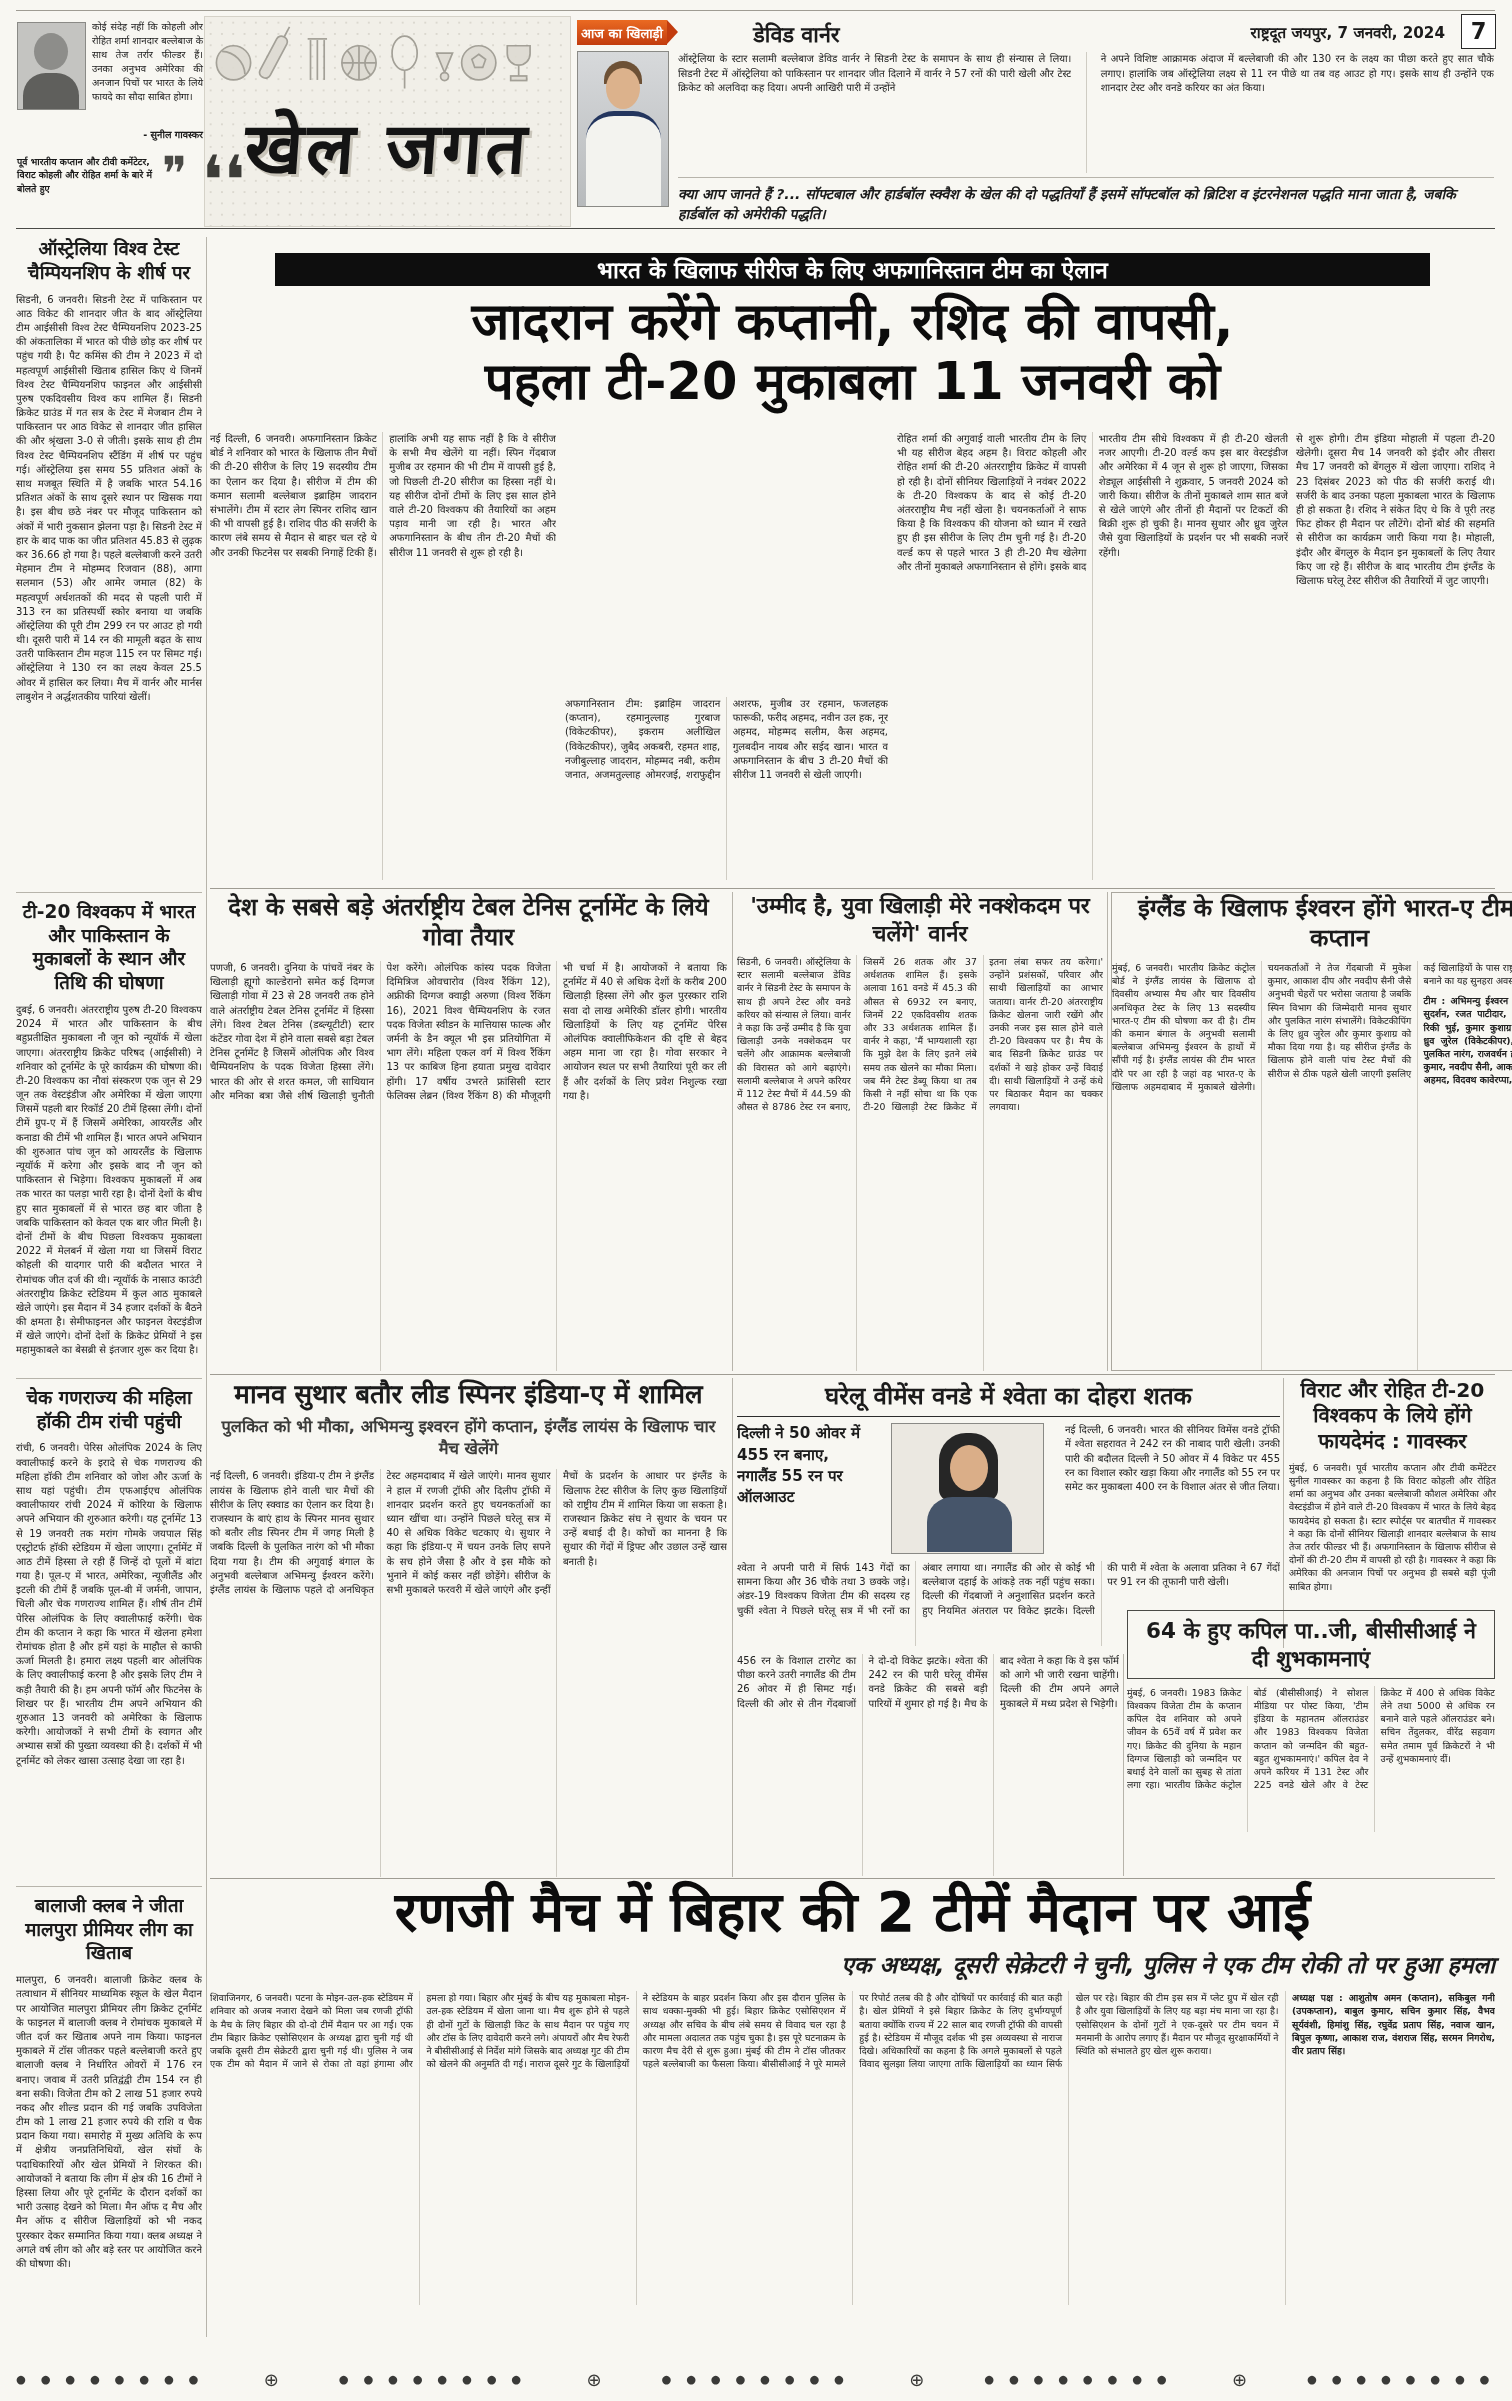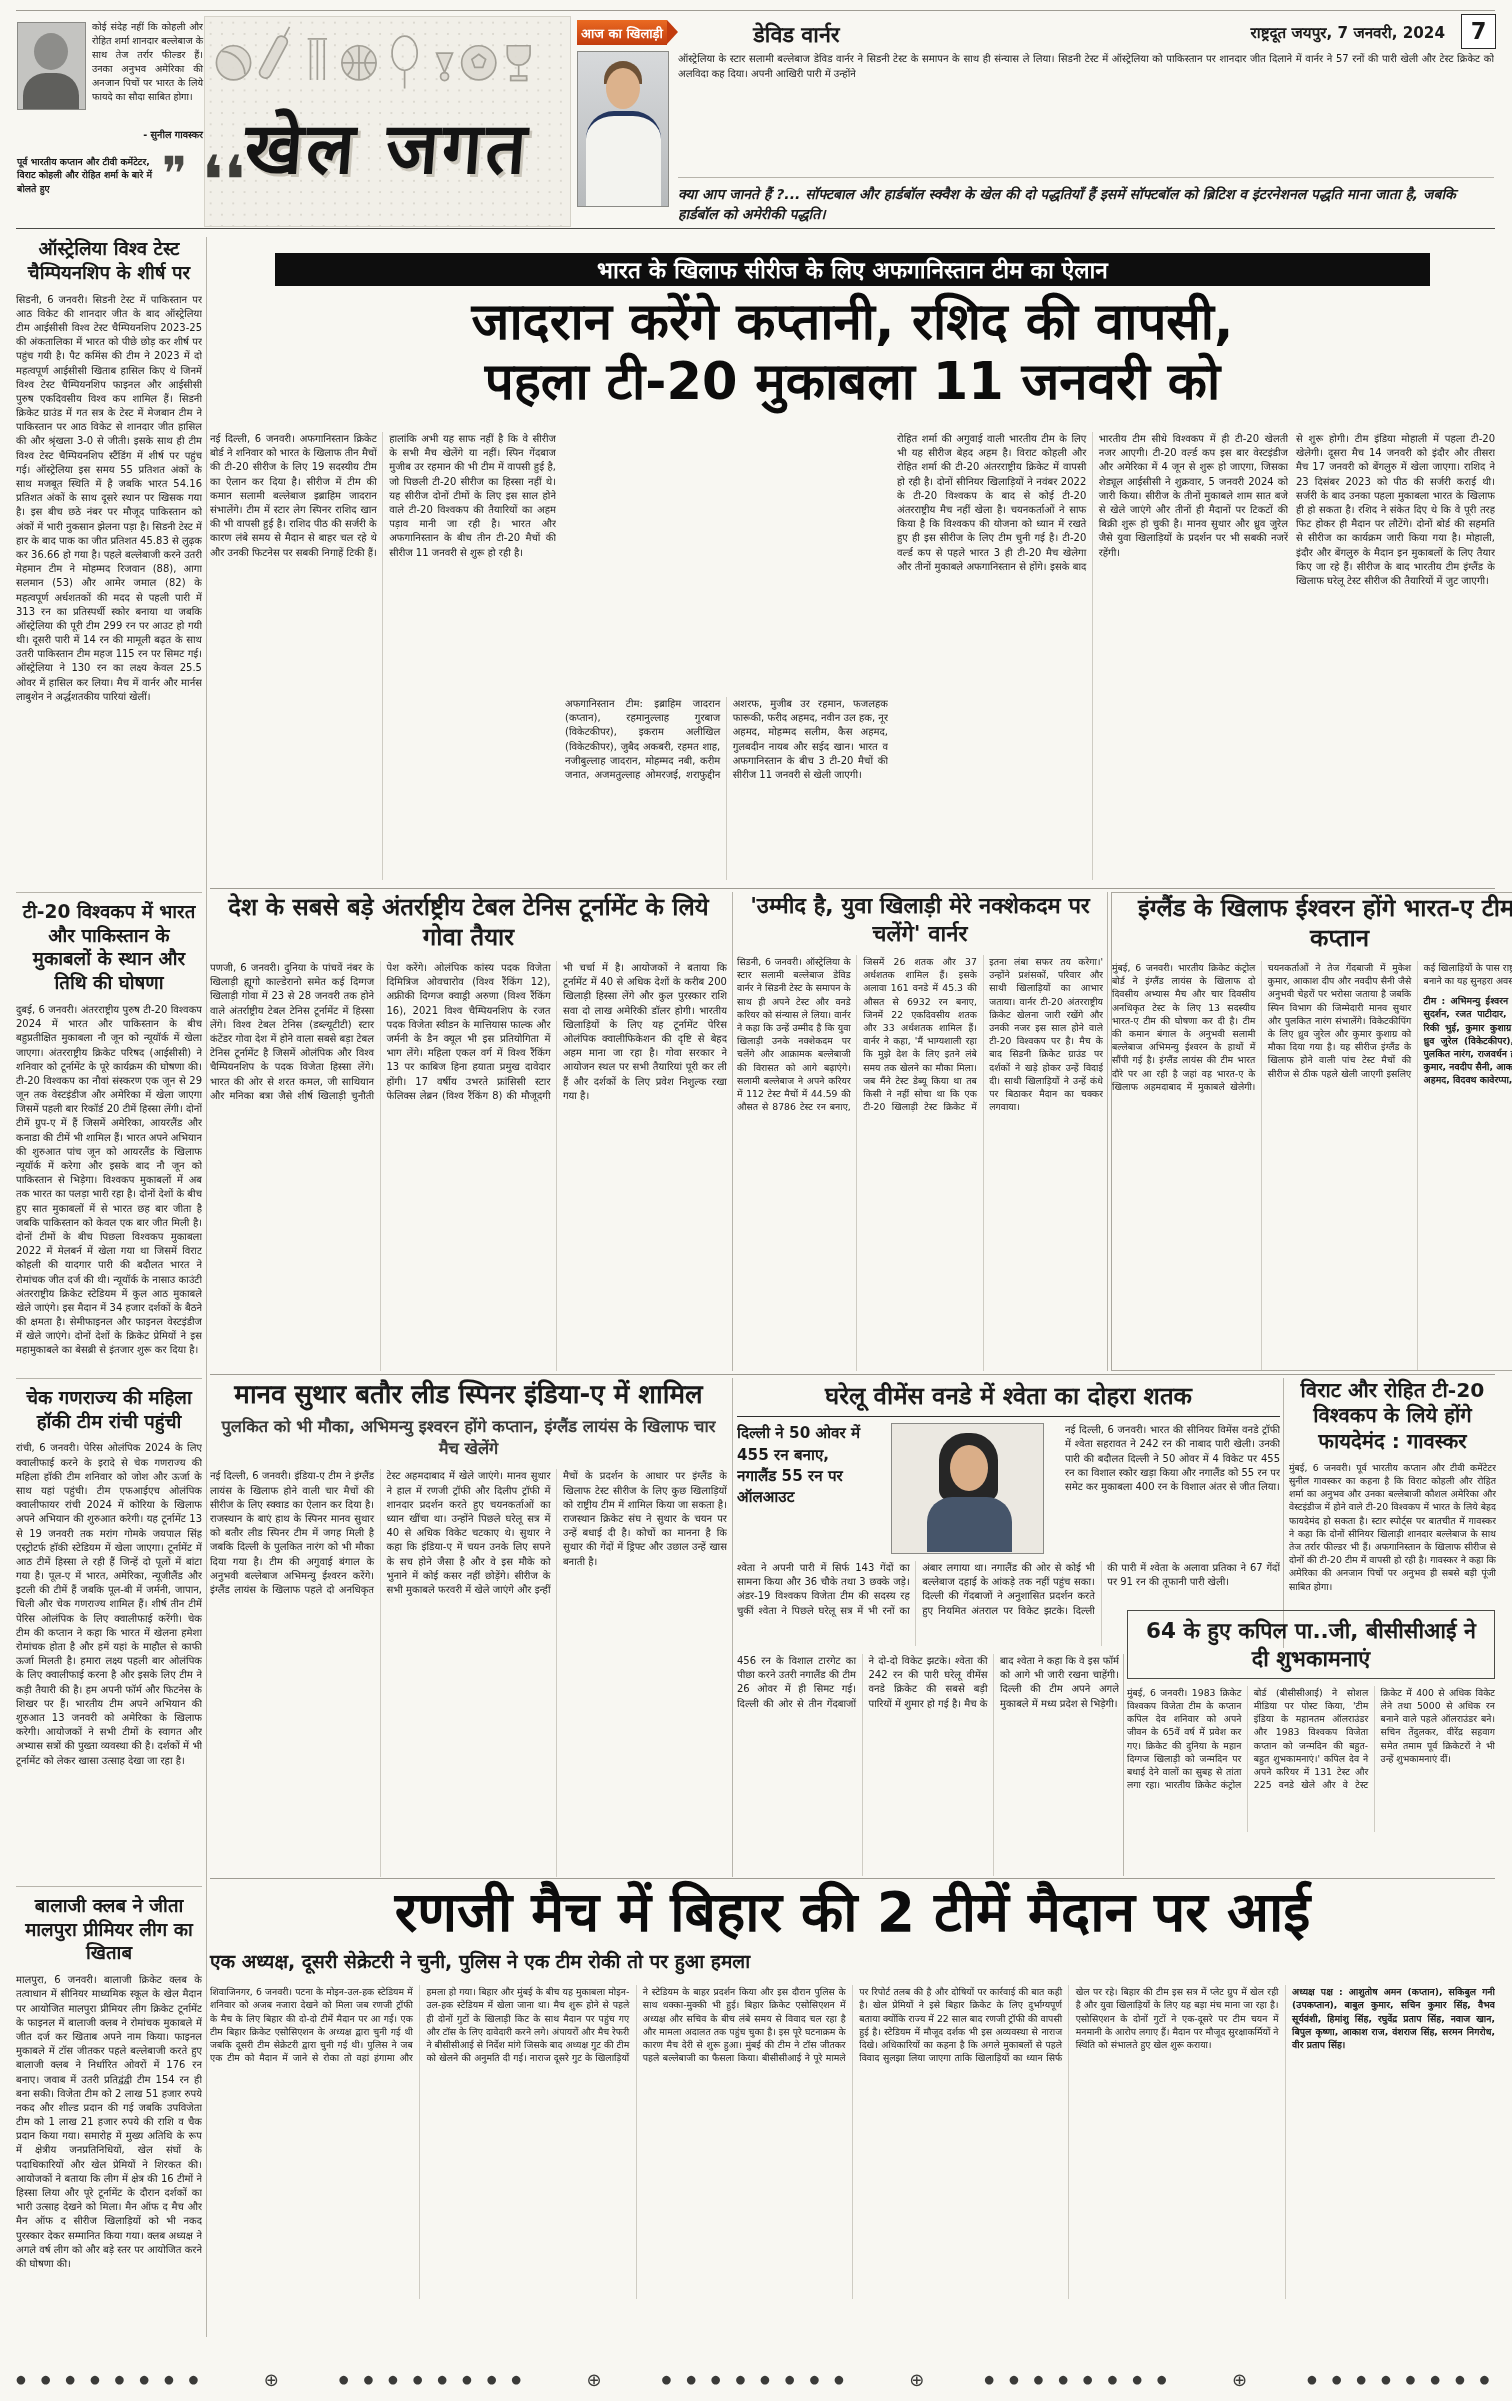--- a/index.html
+++ b/index.html
@@ -104,21 +104,21 @@
   .shweta-lower{margin-top:6.8px;height:85px;}
   #art-virat{position:absolute;left:1289px;top:1378px;width:207px;height:270px;display:flex;flex-direction:column;}
   #art-virat .mid-head{font-size:20.3px;margin-bottom:6.8px;}
   #art-shweta2{position:absolute;left:737px;top:1654px;width:382px;height:222px;}
   #art-kapil{position:absolute;left:1127px;top:1610px;width:368px;height:222px;display:flex;flex-direction:column;}
   .kapil-head{border:1.1px solid #4b4b47;padding:5.6px 8px;font-size:21.5px;font-weight:800;text-align:center;line-height:1.3;margin-bottom:6.8px;}
 
   
   #art-ranji{position:absolute;left:210px;top:1883px;width:1285px;height:456px;}
   .rj-h{font-size:55px;font-weight:800;text-align:center;line-height:1.08;color:#0c0c0c;}
-  .rj-sub{font-size:19px;font-weight:700;text-align:left;margin-top:5.6px;}
+  .rj-sub{font-size:23px;font-weight:700;text-align:right;margin-top:5.6px;font-style:italic;}
   .rj-body{margin-top:11.3px;height:314px;font-size:9.3px;}
   .rj-teams{margin-top:8px;font-weight:600;}
 
   
   #dots{position:absolute;left:16px;top:2366px;width:1479px;height:27px;display:flex;align-items:center;
         justify-content:space-between;color:#3a3a38;}
   #dots .g{font-size:11.3px;letter-spacing:5.6px;}
   #dots .s{font-size:18px;}
 </style>
 </head>
@@ -196,20 +196,21 @@
     <div class="wp-torso"></div>
   </div>
 
   <div id="warner-name">डेविड वार्नर</div>
 
   <div id="dateline">राष्ट्रदूत जयपुर, 7 जनवरी, 2024</div>
   <div id="pagebox">7</div>
 
   <div id="warner-brief">
     <div class="wb">ऑस्ट्रेलिया के स्टार सलामी बल्लेबाज डेविड वार्नर ने सिडनी टेस्ट के समापन के साथ ही संन्यास ले लिया। सिडनी टेस्ट में ऑस्ट्रेलिया को पाकिस्तान पर शानदार जीत दिलाने में वार्नर ने 57 रनों की पारी खेली और टेस्ट क्रिकेट को अलविदा कह दिया। अपनी आखिरी पारी में उन्होंने</div>
+    <div class="wb">ने अपने विशिष्ट आक्रामक अंदाज में बल्लेबाजी की और 130 रन के लक्ष्य का पीछा करते हुए सात चौके लगाए। हालांकि जब ऑस्ट्रेलिया लक्ष्य से 11 रन पीछे था तब वह आउट हो गए। इसके साथ ही उन्होंने एक शानदार टेस्ट और वनडे करियर का अंत किया।</div>
   </div>
 
   <div id="dyk">क्या आप जानते हैं ?... सॉफ्टबाल और हार्डबॉल स्क्वैश के खेल की दो पद्धतियाँ हैं इसमें सॉफ्टबॉल को ब्रिटिश व इंटरनेशनल पद्धति माना जाता है, जबकि हार्डबॉल को अमेरीकी पद्धति।</div>
 
   <div class="hl" style="left:16px;top:228px;width:1479px;background:#4a4a46;"></div>
 
   <div class="rail-art" id="art-aus">
     <div class="rail-head">ऑस्ट्रेलिया विश्व टेस्ट चैम्पियनशिप के शीर्ष पर</div>
     <div class="rail-body body-text">सिडनी, 6 जनवरी। सिडनी टेस्ट में पाकिस्तान पर आठ विकेट की शानदार जीत के बाद ऑस्ट्रेलिया टीम आईसीसी विश्व टेस्ट चैम्पियनशिप 2023-25 की अंकतालिका में भारत को पीछे छोड़ कर शीर्ष पर पहुंच गयी है। पैट कमिंस की टीम ने 2023 में दो महत्वपूर्ण आईसीसी खिताब हासिल किए थे जिनमें विश्व टेस्ट चैम्पियनशिप फाइनल और आईसीसी पुरुष एकदिवसीय विश्व कप शामिल हैं। सिडनी क्रिकेट ग्राउंड में गत सत्र के टेस्ट में मेजबान टीम ने पाकिस्तान पर आठ विकेट से शानदार जीत हासिल की और श्रृंखला 3-0 से जीती। इसके साथ ही टीम विश्व टेस्ट चैम्पियनशिप स्टैंडिंग में शीर्ष पर पहुंच गई। ऑस्ट्रेलिया इस समय 55 प्रतिशत अंकों के साथ मजबूत स्थिति में है जबकि भारत 54.16 प्रतिशत अंकों के साथ दूसरे स्थान पर खिसक गया है। इस बीच छठे नंबर पर मौजूद पाकिस्तान को अंकों में भारी नुकसान झेलना पड़ा है। सिडनी टेस्ट में हार के बाद पाक का जीत प्रतिशत 45.83 से लुढ़क कर 36.66 हो गया है। पहले बल्लेबाजी करने उतरी मेहमान टीम ने मोहम्मद रिजवान (88), आगा सलमान (53) और आमेर जमाल (82) के महत्वपूर्ण अर्धशतकों की मदद से पहली पारी में 313 रन का प्रतिस्पर्धी स्कोर बनाया था जबकि ऑस्ट्रेलिया की पूरी टीम 299 रन पर आउट हो गयी थी। दूसरी पारी में 14 रन की मामूली बढ़त के साथ उतरी पाकिस्तान टीम महज 115 रन पर सिमट गई। ऑस्ट्रेलिया ने 130 रन का लक्ष्य केवल 25.5 ओवर में हासिल कर लिया। मैच में वार्नर और मार्नस लाबुशेन ने अर्द्धशतकीय पारियां खेलीं।</div>
   </div>

